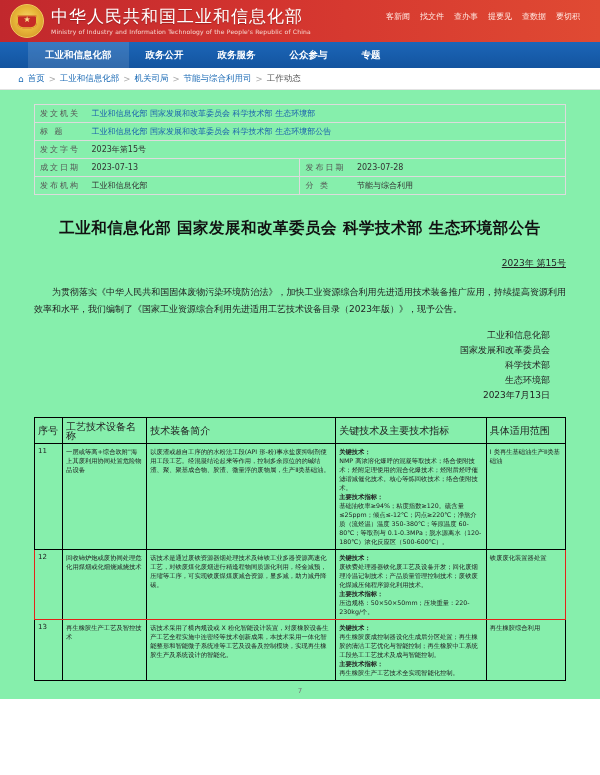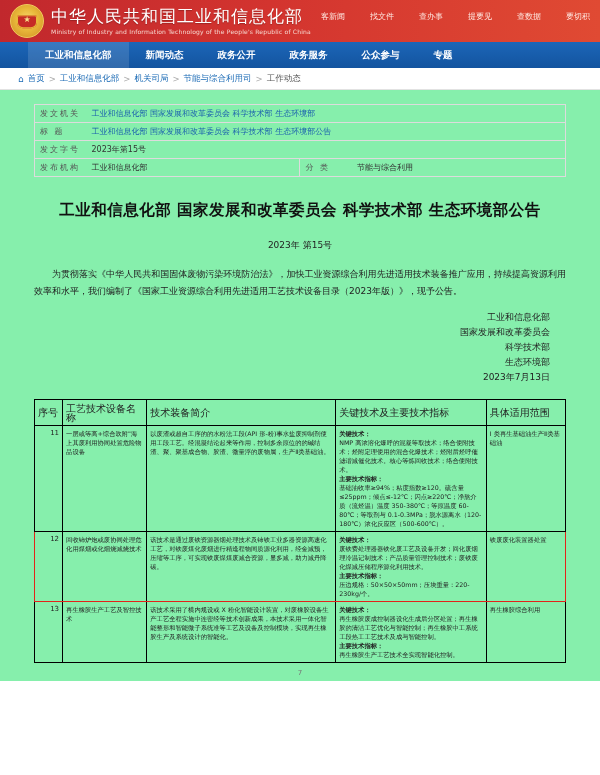--- a/index.html
+++ b/index.html
@@ -62,24 +62,24 @@
   }
   .title-en {
     color: #f6d7cf;
     font-size: 6px;
     letter-spacing: .2px;
     line-height: 9px;
     margin-top: 1px;
   }
   .header-links {
     position: absolute;
-    right: 10px;
+    right: 20px;
     top: 11px;
     display: flex;
-    gap: 25px;
+    gap: 10px;
   }
   .header-links span {
     color: #ffe9e2;
     font-size: 8px;
     cursor: pointer;
   }
 
   
   .navbar {
     height: 26px;
@@ -155,24 +155,25 @@
     text-align: center;
     font-family: "DejaVu Serif", "Liberation Serif", serif;
     font-size: 15.5px;
     font-weight: bold;
     color: #111;
     line-height: 22px;
     margin: 22px 0 0 0;
     letter-spacing: .5px;
   }
   .doc-number {
-    text-align: center;
+    text-align: right;
     font-size: 9px;
     color: #222;
     margin: 18px 0 14px 0;
+    text-decoration: underline;
   }
   .doc-para {
     font-size: 9px;
     line-height: 17px;
     color: #222;
     text-indent: 2em;
     text-align: justify;
     margin: 11px 0 6px 0;
   }
   .signature {
@@ -199,21 +200,21 @@
     padding: 3px 3px;
     vertical-align: top;
   }
   table.cat th {
     text-align: left;
     vertical-align: middle;
     font-size: 10px;
     font-weight: normal;
     height: 26px;
   }
-  td.num { text-align: right; vertical-align: middle; font-size: 7px; }
+  td.num { text-align: left; vertical-align: middle; font-size: 7px; }
   td.mid { vertical-align: middle; }
   .kw-head { font-weight: bold; }
   .cell-pad { display: block; }
   tr.highlight td {
     border-top: 1.6px solid #e2231a;
     border-bottom: 1.6px solid #e2231a;
   }
   tr.highlight td:first-child { border-left: 1.6px solid #e2231a; }
   tr.highlight td:last-child { border-right: 1.6px solid #e2231a; }
 
@@ -239,21 +240,20 @@
     <span>找文件</span>
     <span>查办事</span>
     <span>提要见</span>
     <span>查数据</span>
     <span>要切积</span>
   </div>
 </div>
 
 <div class="navbar">
   <div class="nav-item active">工业和信息化部</div>
-  <div class="nav-item">新闻动态</div>
   <div class="nav-item">政务公开</div>
   <div class="nav-item">政务服务</div>
   <div class="nav-item">公众参与</div>
   <div class="nav-item">专题</div>
 </div>
 
 <div class="breadcrumb">
   <span class="home-icon">⌂</span>
   <a>首页</a>
   <span class="sep">&gt;</span>
@@ -274,20 +274,26 @@
       <td class="lbl">发文机关</td>
       <td class="val blue" colspan="3">工业和信息化部 国家发展和改革委员会 科学技术部 生态环境部</td>
     </tr>
     <tr>
       <td class="lbl">标    题</td>
       <td class="val blue" colspan="3">工业和信息化部 国家发展和改革委员会 科学技术部 生态环境部公告</td>
     </tr>
     <tr>
       <td class="lbl">发文字号</td>
       <td class="val" colspan="3">2023年第15号</td>
+    </tr>
+    <tr>
+      <td class="lbl">成文日期</td>
+      <td class="val">2023-07-13</td>
+      <td class="lbl">发布日期</td>
+      <td class="val">2023-07-28</td>
     </tr>
     <tr>
       <td class="lbl">发布机构</td>
       <td class="val">工业和信息化部</td>
       <td class="lbl">分    类</td>
       <td class="val">节能与综合利用</td>
     </tr>
   </tbody>
     </table>
 

